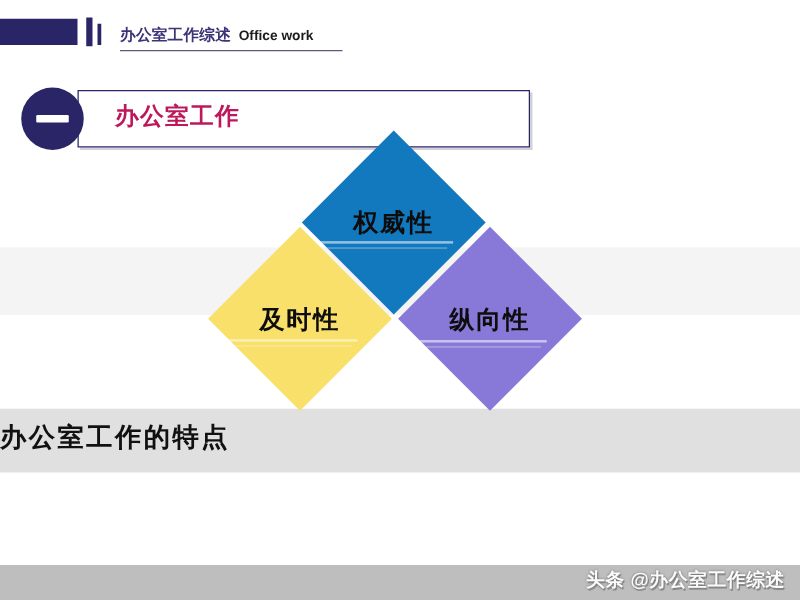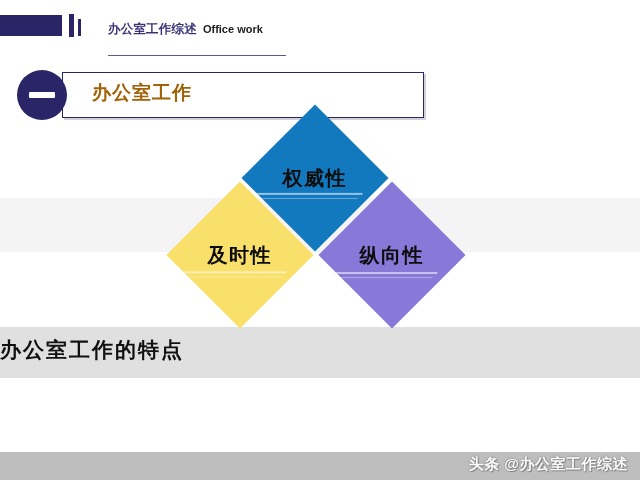--- a/index.html
+++ b/index.html
@@ -50,22 +50,22 @@
     background: #2a2566;
   }
   #header-bar-thin {
     position: absolute;
     left: 78px; top: 19px;
     width: 3px; height: 17px;
     background: #2a2566;
   }
   #header-title-wrap {
     position: absolute;
-    left: 108px; top: 19px;
-    padding-bottom: 17px;
+    left: 96px; top: 19px;
+    padding-bottom: 3px;
     border-bottom: 1.5px solid #5b5a82;
     width: 178px;
     white-space: nowrap;
   }
   #header-title-cn {
     font-size: 12.5px;
     font-weight: bold;
     color: #3b3578;
     letter-spacing: 0.2px;
   }
@@ -99,21 +99,21 @@
     left: 12px; top: 21.5px;
     width: 26px; height: 6px;
     background: #ffffff;
     border-radius: 1px;
   }
   #section-title {
     position: absolute;
     left: 92px; top: 80px;
     font-size: 19px;
     font-weight: bold;
-    color: #a16207;
+    color: #be185d;
     letter-spacing: 1px;
     z-index: 4;
   }
 
   
   .diamond {
     position: absolute;
     transform: rotate(45deg);
     display: flex;
     align-items: center;

